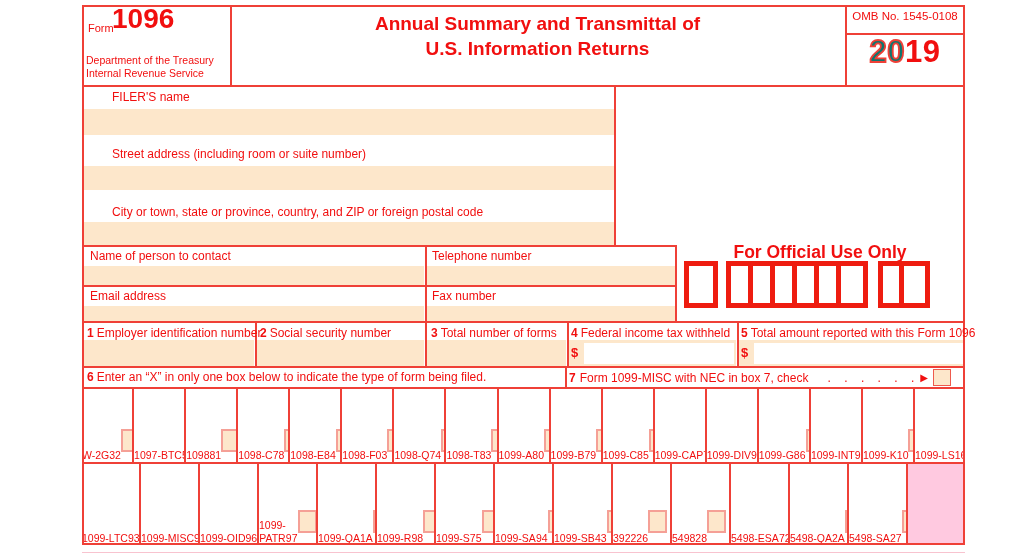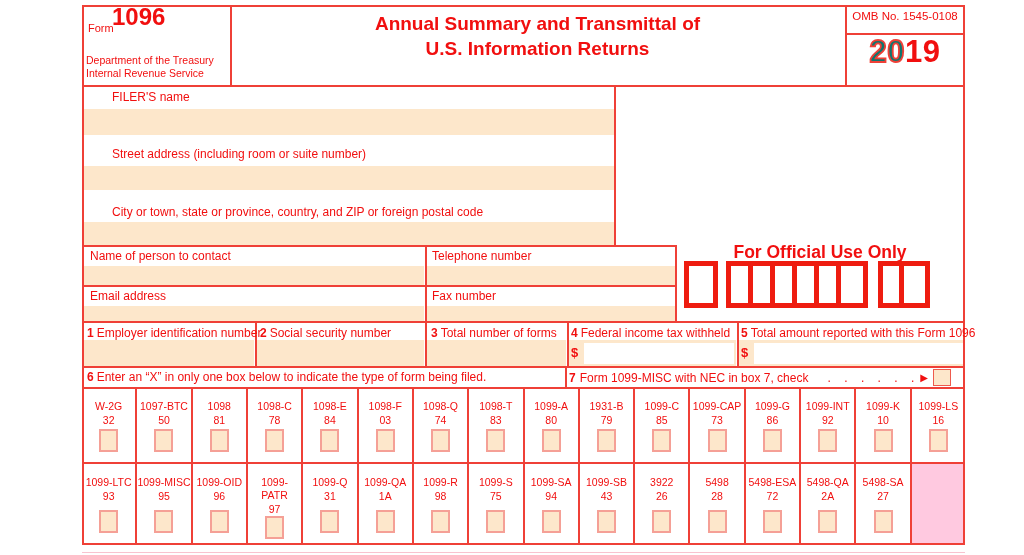--- a/index.html
+++ b/index.html
@@ -19,21 +19,21 @@
 
   
   .band{position:absolute;background:var(--beige);z-index:1}
   .wstrip{position:absolute;background:#fff;z-index:2}
 
   
   .lbl{position:absolute;font-size:12px;z-index:4;white-space:nowrap;color:var(--red)}
   .lbl b{margin-right:3px}
   .amt{font-size:12px}
   .form-word{position:absolute;left:88px;top:22px;font-size:11px;z-index:4}
-  .form-number{position:absolute;left:112px;top:3px;font-size:24px;font-weight:bold;z-index:4}
+  .form-number{position:absolute;left:112px;top:3px;font-size:28px;font-weight:bold;z-index:4}
   .dept{position:absolute;left:86px;font-size:10.5px;z-index:4;white-space:nowrap}
   .main-title{position:absolute;left:230px;top:11px;width:615px;text-align:center;font-size:19px;font-weight:bold;line-height:25px;z-index:4}
   .omb{position:absolute;left:845px;top:10px;width:120px;text-align:center;font-size:11.5px;z-index:4}
   .year{position:absolute;left:845px;top:34px;width:120px;text-align:center;font-size:31px;font-weight:bold;z-index:4;letter-spacing:0.5px}
   .y-outline{color:#0f766e;-webkit-text-stroke:1.8px var(--line)}
   .y-bold{color:var(--red)}
   .dollar{position:absolute;font-size:13px;font-weight:bold;z-index:4}
 
   
   .line7{position:absolute;left:569px;top:368px;width:382px;height:19px;display:flex;align-items:center;font-size:12px;z-index:4}
@@ -48,21 +48,21 @@
   .ou-single{width:34px;height:47px;border:5px solid var(--thick);background:#fff}
   .ou-group{display:flex;border:5px solid var(--thick);height:47px;background:#fff}
   .ou-group.g6{margin-left:8px}
   .ou-group.g2{margin-left:10px}
   .ou-cell{width:22px;background:#fff;border-right:5px solid var(--thick)}
   .ou-group.g2 .ou-cell{width:21px}
   .ou-cell:last-child{border-right:none}
 
   
   .grid-row{position:absolute;left:82px;width:883px;display:flex;z-index:2}
-  .type-cell{flex:1 1 0;display:flex;flex-direction:column;align-items:center;border-right:2px solid var(--line);padding-top:12px;overflow:hidden}
+  .type-cell{flex:1 1 0;display:flex;flex-direction:row;align-items:flex-end;border-right:2px solid var(--line);padding-top:12px;overflow:hidden}
   .type-cell:last-child{border-right:none}
   .type-cell.pink{background:var(--pink)}
   .type-name{font-size:10.5px;line-height:13px;text-align:center;white-space:pre}
   .type-code{font-size:10.5px;line-height:13px;margin-top:1px}
   .cbx{width:19px;height:23px;background:var(--beige);border:2px solid var(--cbxb);margin-top:auto;margin-bottom:10px;flex:0 0 auto}
   #grid-row2 .cbx{margin-bottom:12px}
 </style>
 </head>
 <body>
 
@@ -196,32 +196,37 @@
         <div class="type-name">1098-T</div>
         <div class="type-code">83</div>
         <div class="cbx"></div>
       </div>
       <div class="type-cell">
         <div class="type-name">1099-A</div>
         <div class="type-code">80</div>
         <div class="cbx"></div>
       </div>
       <div class="type-cell">
-        <div class="type-name">1931-B</div>
+        <div class="type-name">1099-B</div>
         <div class="type-code">79</div>
         <div class="cbx"></div>
       </div>
       <div class="type-cell">
         <div class="type-name">1099-C</div>
         <div class="type-code">85</div>
         <div class="cbx"></div>
       </div>
       <div class="type-cell">
         <div class="type-name">1099-CAP</div>
         <div class="type-code">73</div>
+        <div class="cbx"></div>
+      </div>
+      <div class="type-cell">
+        <div class="type-name">1099-DIV</div>
+        <div class="type-code">91</div>
         <div class="cbx"></div>
       </div>
       <div class="type-cell">
         <div class="type-name">1099-G</div>
         <div class="type-code">86</div>
         <div class="cbx"></div>
       </div>
       <div class="type-cell">
         <div class="type-name">1099-INT</div>
         <div class="type-code">92</div>
@@ -254,25 +259,20 @@
         <div class="type-code">96</div>
         <div class="cbx"></div>
       </div>
       <div class="type-cell">
         <div class="type-name">1099-
 PATR</div>
         <div class="type-code">97</div>
         <div class="cbx"></div>
       </div>
       <div class="type-cell">
-        <div class="type-name">1099-Q</div>
-        <div class="type-code">31</div>
-        <div class="cbx"></div>
-      </div>
-      <div class="type-cell">
         <div class="type-name">1099-QA</div>
         <div class="type-code">1A</div>
         <div class="cbx"></div>
       </div>
       <div class="type-cell">
         <div class="type-name">1099-R</div>
         <div class="type-code">98</div>
         <div class="cbx"></div>
       </div>
       <div class="type-cell">

